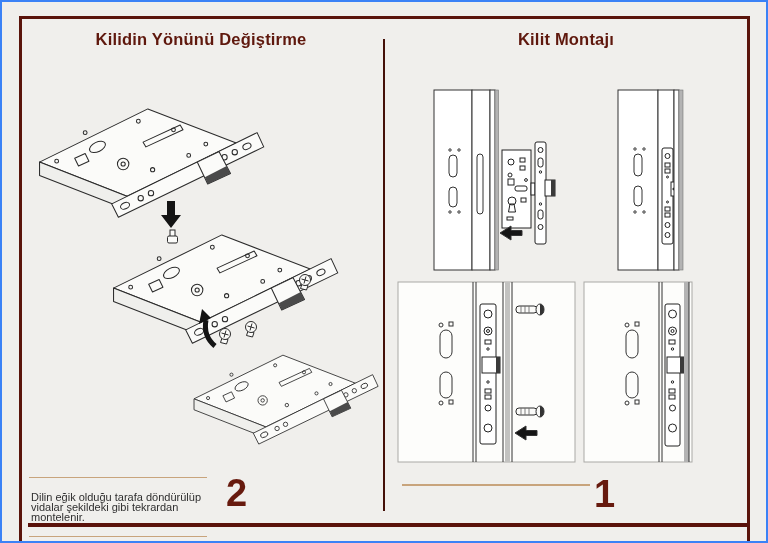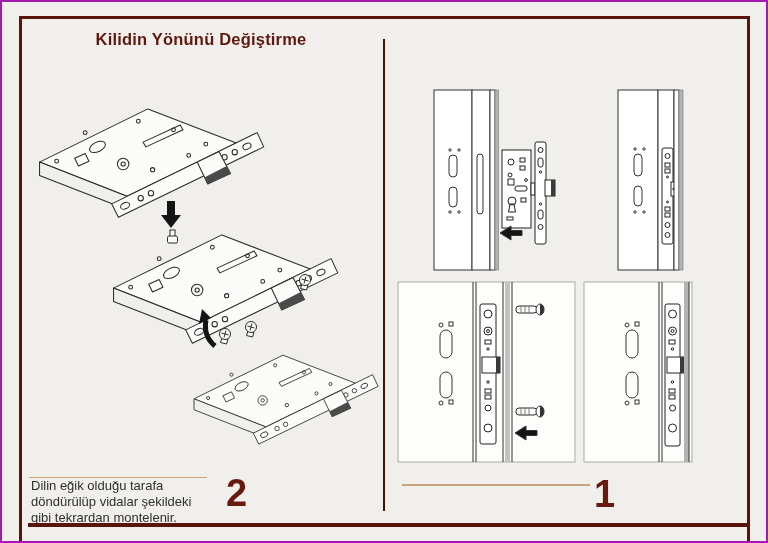--- a/index.html
+++ b/index.html
@@ -1,57 +1,58 @@
 <!DOCTYPE html>
 <html><head>
 <meta charset="utf-8">
 <style>
   html,body{margin:0;padding:0;background:#d8d8d6;}
   .page{
     position:relative;width:768px;height:543px;overflow:hidden;
-    background:#f0efec;border:2px solid #a21caf;box-sizing:border-box;
+    background:#f0efec;border:2px solid #3b82f6;box-sizing:border-box;
     font-family:"Liberation Sans", sans-serif;
   }
   .frame{
     position:absolute;left:17px;top:14px;width:731px;height:540px;
     border:3px solid #5a140b;border-bottom:none;box-sizing:border-box;
   }
   .divider{position:absolute;left:381px;top:37px;width:2px;height:472px;background:#451008;}
   .section-title{
     position:absolute;top:28px;font-size:16.5px;font-weight:bold;color:#5f180d;
     text-align:center;letter-spacing:.2px;
   }
   .section-title.left{left:18px;width:362px;}
   .section-title.right{left:384px;width:360px;}
   .fig{position:absolute;}
   .fig-left{left:17px;top:76px;}
   .fig-right{left:386px;top:84px;}
   .caption-box{position:absolute;}
   .caption-box .rule{height:1px;background:#c8a47c;}
   .caption-box p{
-    margin:0 2px;font-size:13px;line-height:16px;color:#2f2f2f;
+    margin:14px 2px;font-size:11px;line-height:10px;color:#2f2f2f;
   }
   .caption-left{left:27px;top:475px;width:178px;}
   .caption-right{left:400px;top:482px;width:188px;}
   .step-number{
     position:absolute;font-size:38px;font-weight:bold;color:#671a0e;line-height:36px;
   }
   .step-number.left{left:224px;top:473px;}
   .step-number.right{left:592px;top:474px;}
   .footer-rule{position:absolute;left:26px;top:521px;width:719px;height:4px;background:#5a120a;}
   svg{display:block;}
 </style>
 </head>
 <body>
 
 <div class="page">
   <div class="frame"></div>
   <div class="divider"></div>
 
   <div class="section-title left">Kilidin Yönünü Değiştirme</div>
+  <div class="section-title right">Kilit Montajı</div>
 
   <svg class="fig fig-left" width="365" height="398" viewBox="0 0 365 398">
     <defs>
       <g id="lk" stroke="#2b2b2b" stroke-width="1.1" fill="none" stroke-linejoin="round">
 
         <polygon points="9,78 123,22 216,58 101,114" fill="#fbfbf9"></polygon>
 
         <polygon points="9,78 101,114 101,128 9,92" fill="#efefec"></polygon>
 
         <ellipse cx="70" cy="62" rx="9" ry="5" transform="rotate(-26 70 62)"></ellipse>

